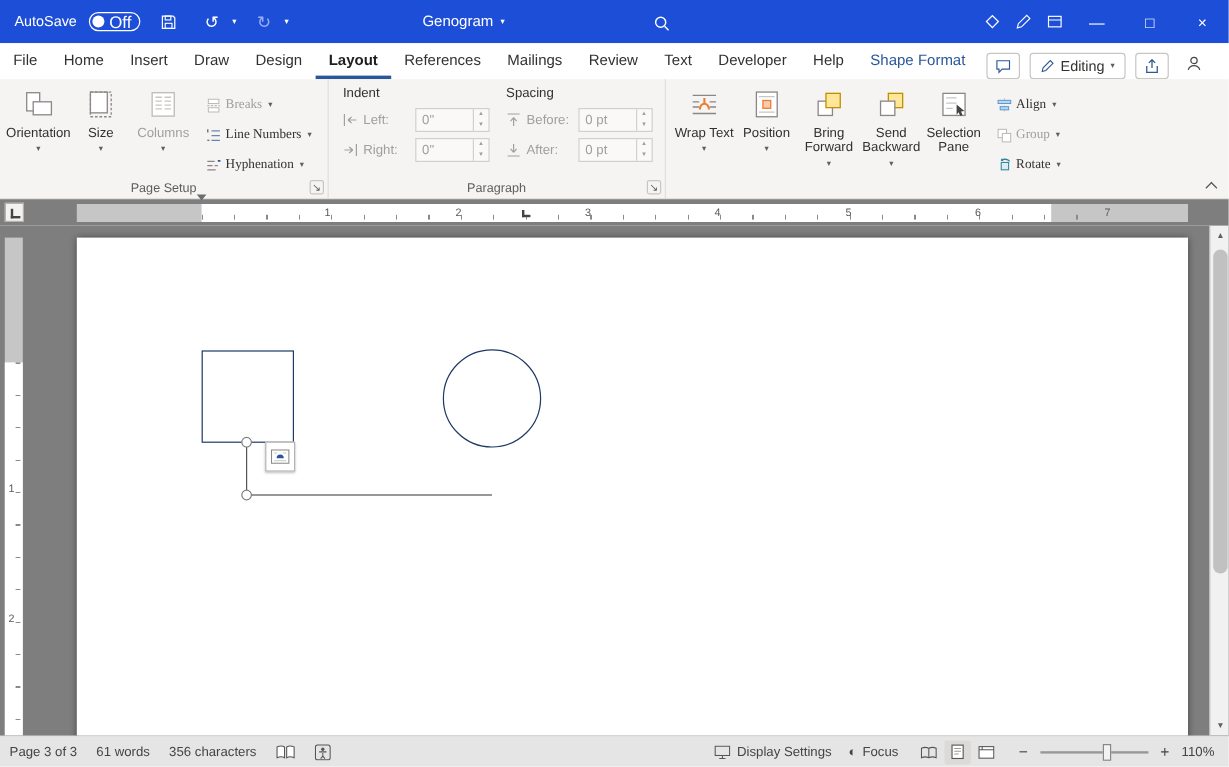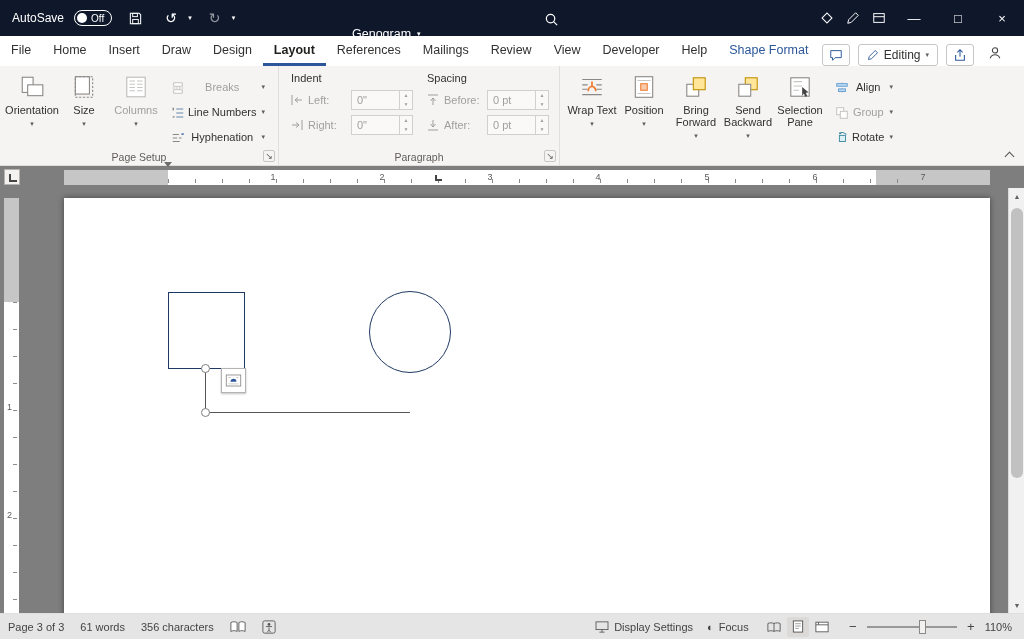--- a/index.html
+++ b/index.html
@@ -2,33 +2,33 @@
 <html><head>
 <meta charset="utf-8">
 <style>
   * { margin:0; padding:0; box-sizing:border-box; }
   html,body { width:1024px; height:639px; overflow:hidden;
     font-family:"Liberation Sans", sans-serif; font-size:12px; color:#333;
     background:#fff; -webkit-font-smoothing:antialiased; }
   .app { width:1024px; height:639px; display:flex; flex-direction:column; }
 
   
-  .titlebar { height:36px; background:#0f172a; color:#fff; display:flex;
+  .titlebar { height:36px; background:#1d4ed8; color:#fff; display:flex;
     align-items:center; position:relative; flex:0 0 auto; }
   .tb-left { display:flex; align-items:center; gap:10px; padding-left:12px; }
   .tb-label { font-size:12px; }
   .toggle { display:flex; align-items:center; gap:4px; border:1px solid #fff;
-    border-radius:9px; height:16px; padding:0 7px 0 2px; font-size:10px; cursor:pointer; }
+    border-radius:9px; height:16px; padding:0 7px 0 2px; font-size:14px; cursor:pointer; }
   .knob { width:10px; height:10px; border-radius:50%; background:#fff; }
   .tb-icon { width:26px; height:26px; display:flex; align-items:center;
     justify-content:center; cursor:pointer; font-size:14px; }
   .tb-icon svg { display:block; }
   .tb-chev { font-size:7px; margin-left:-6px; cursor:pointer; }
   .dim { opacity:.55; }
-  .tb-title { position:absolute; left:352px; top:16px; height:36px; display:flex;
+  .tb-title { position:absolute; left:352px; top:0; height:36px; display:flex;
     align-items:center; gap:6px; font-size:12.5px; cursor:pointer; }
   .tb-title .chev { font-size:7px; }
   .tb-search { position:absolute; left:538px; top:6px; }
   .tb-right { margin-left:auto; display:flex; align-items:center; height:36px; }
   .winbtn { width:44px; height:36px; display:flex; align-items:center;
     justify-content:center; font-size:13px; cursor:pointer; }
 
   
   .tabrow { height:30px; background:#fff; display:flex; align-items:stretch;
     flex:0 0 auto; position:relative; }
@@ -57,22 +57,22 @@
     border:1px solid #c8c6c4; width:12px; height:12px; line-height:10px;
     text-align:center; cursor:pointer; border-radius:2px; }
   .bigbtn { width:52px; min-height:78px; display:flex; flex-direction:column;
     align-items:center; gap:2px; padding:4px 1px; background:none; border:none;
     font-family:inherit; font-size:11px; color:#323130; cursor:pointer;
     text-align:center; line-height:12px; border-radius:2px; }
   .bigbtn .chev { font-size:7px; color:#605e5c; }
   .bigbtn.disabled { color:#a19f9d; cursor:default; }
   .smallcol { display:flex; flex-direction:column; gap:3px; padding:6px 2px 0 4px; }
   .smallbtn { display:flex; align-items:center; gap:5px; height:22px; padding:0 5px;
-    background:none; border:none; font-family:Liberation Sans, sans-serif; font-size:11px; color:#323130;
-    cursor:pointer; border-radius:2px; white-space:nowrap;justify-content:space-between; }
+    background:none; border:none; font-family:Liberation Serif, serif; font-size:11px; color:#323130;
+    cursor:pointer; border-radius:2px; white-space:nowrap; }
   .smallbtn .chev { font-size:7px; color:#605e5c; }
   .smallbtn.disabled { color:#a19f9d; cursor:default; }
   .para-cols { display:flex; gap:14px; padding:2px 4px 0 6px; }
   .para-col { display:flex; flex-direction:column; gap:5px; }
   .para-head { font-size:11px; color:#323130; margin-bottom:1px; }
   .para-row { display:flex; align-items:center; gap:5px; }
   .para-row .plabel { font-size:11px; color:#a19f9d; width:38px; }
   .mini-icon { width:12px; height:12px; display:inline-block; }
   .spinbox { width:62px; height:20px; border:1px solid #d2d0ce; background:#faf9f8;
     display:flex; align-items:stretch; color:#a19f9d; font-size:11px; }
@@ -222,21 +222,21 @@
   <div class="tabrow">
     <span class="tab">File</span>
     <span class="tab">Home</span>
     <span class="tab">Insert</span>
     <span class="tab">Draw</span>
     <span class="tab">Design</span>
     <span class="tab active">Layout</span>
     <span class="tab">References</span>
     <span class="tab">Mailings</span>
     <span class="tab">Review</span>
-    <span class="tab">View</span>
+    <span class="tab">Text</span>
     <span class="tab">Developer</span>
     <span class="tab">Help</span>
     <span class="tab contextual">Shape Format</span>
     <div class="tabrow-right">
       <span class="sq-iconbtn">
         <svg width="14" height="14" viewBox="0 0 16 16">
             <path d="M2 3h12v8H7l-3 3v-3H2z" fill="none" stroke="#2b579a" stroke-width="1.1"></path>
           </svg>
       </span>
       <span class="pillbtn">

